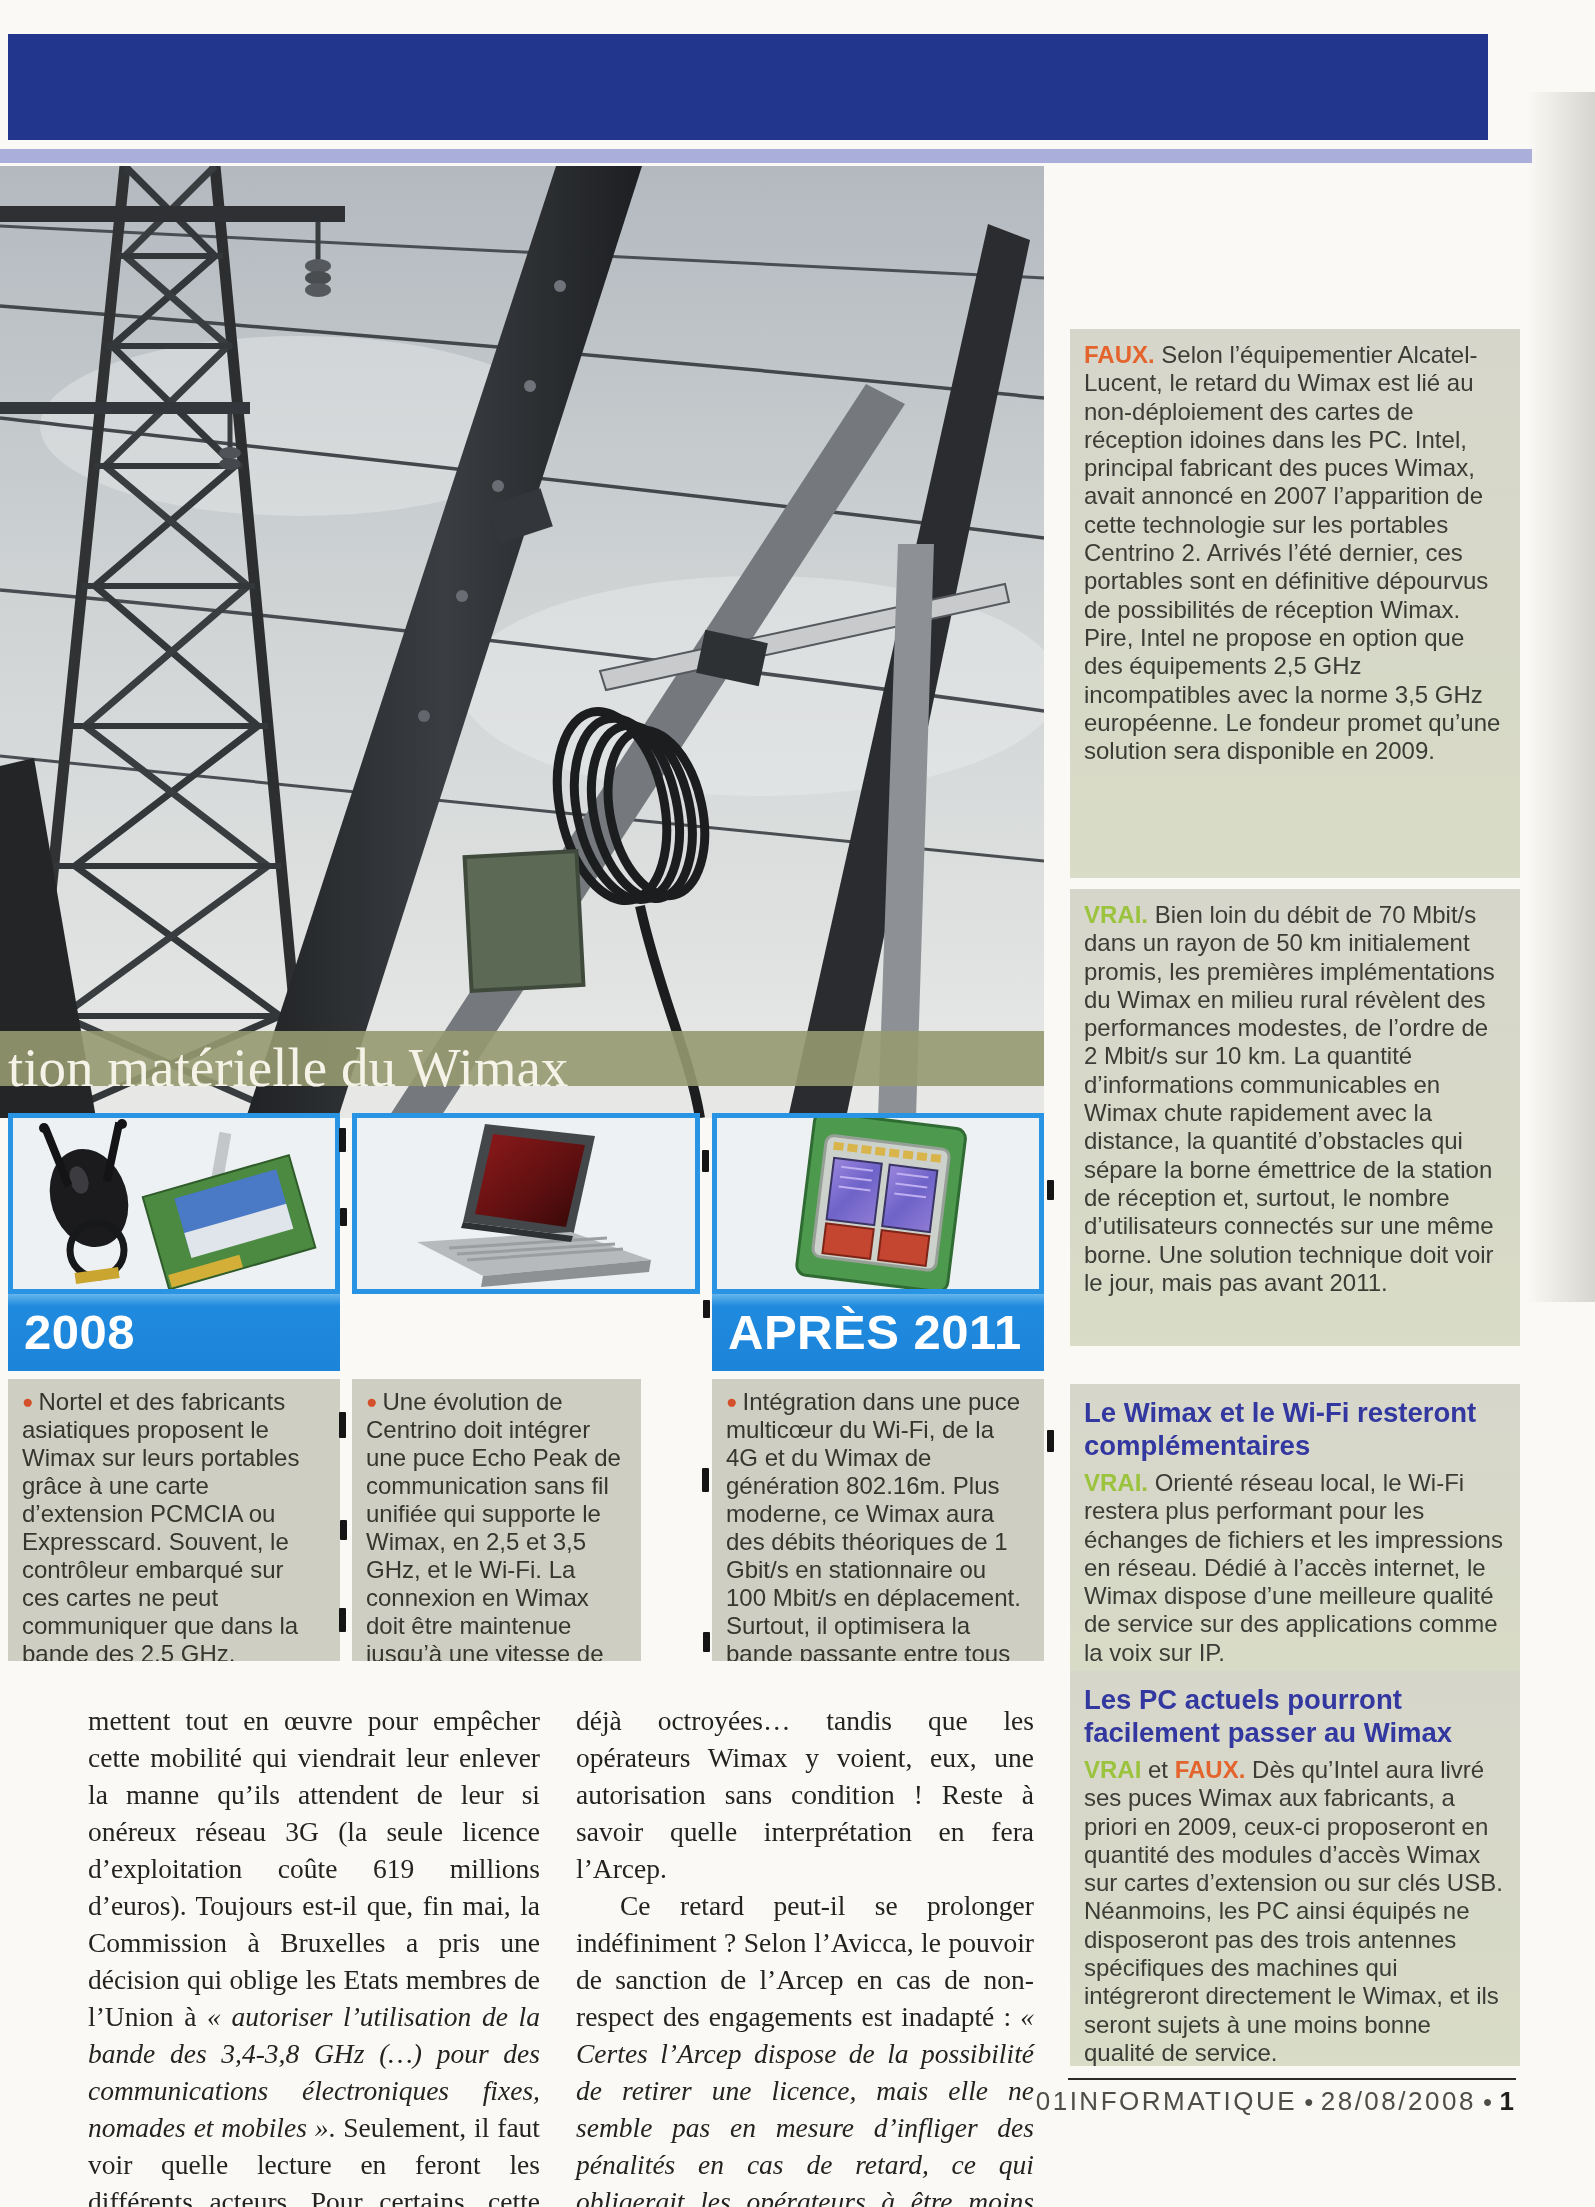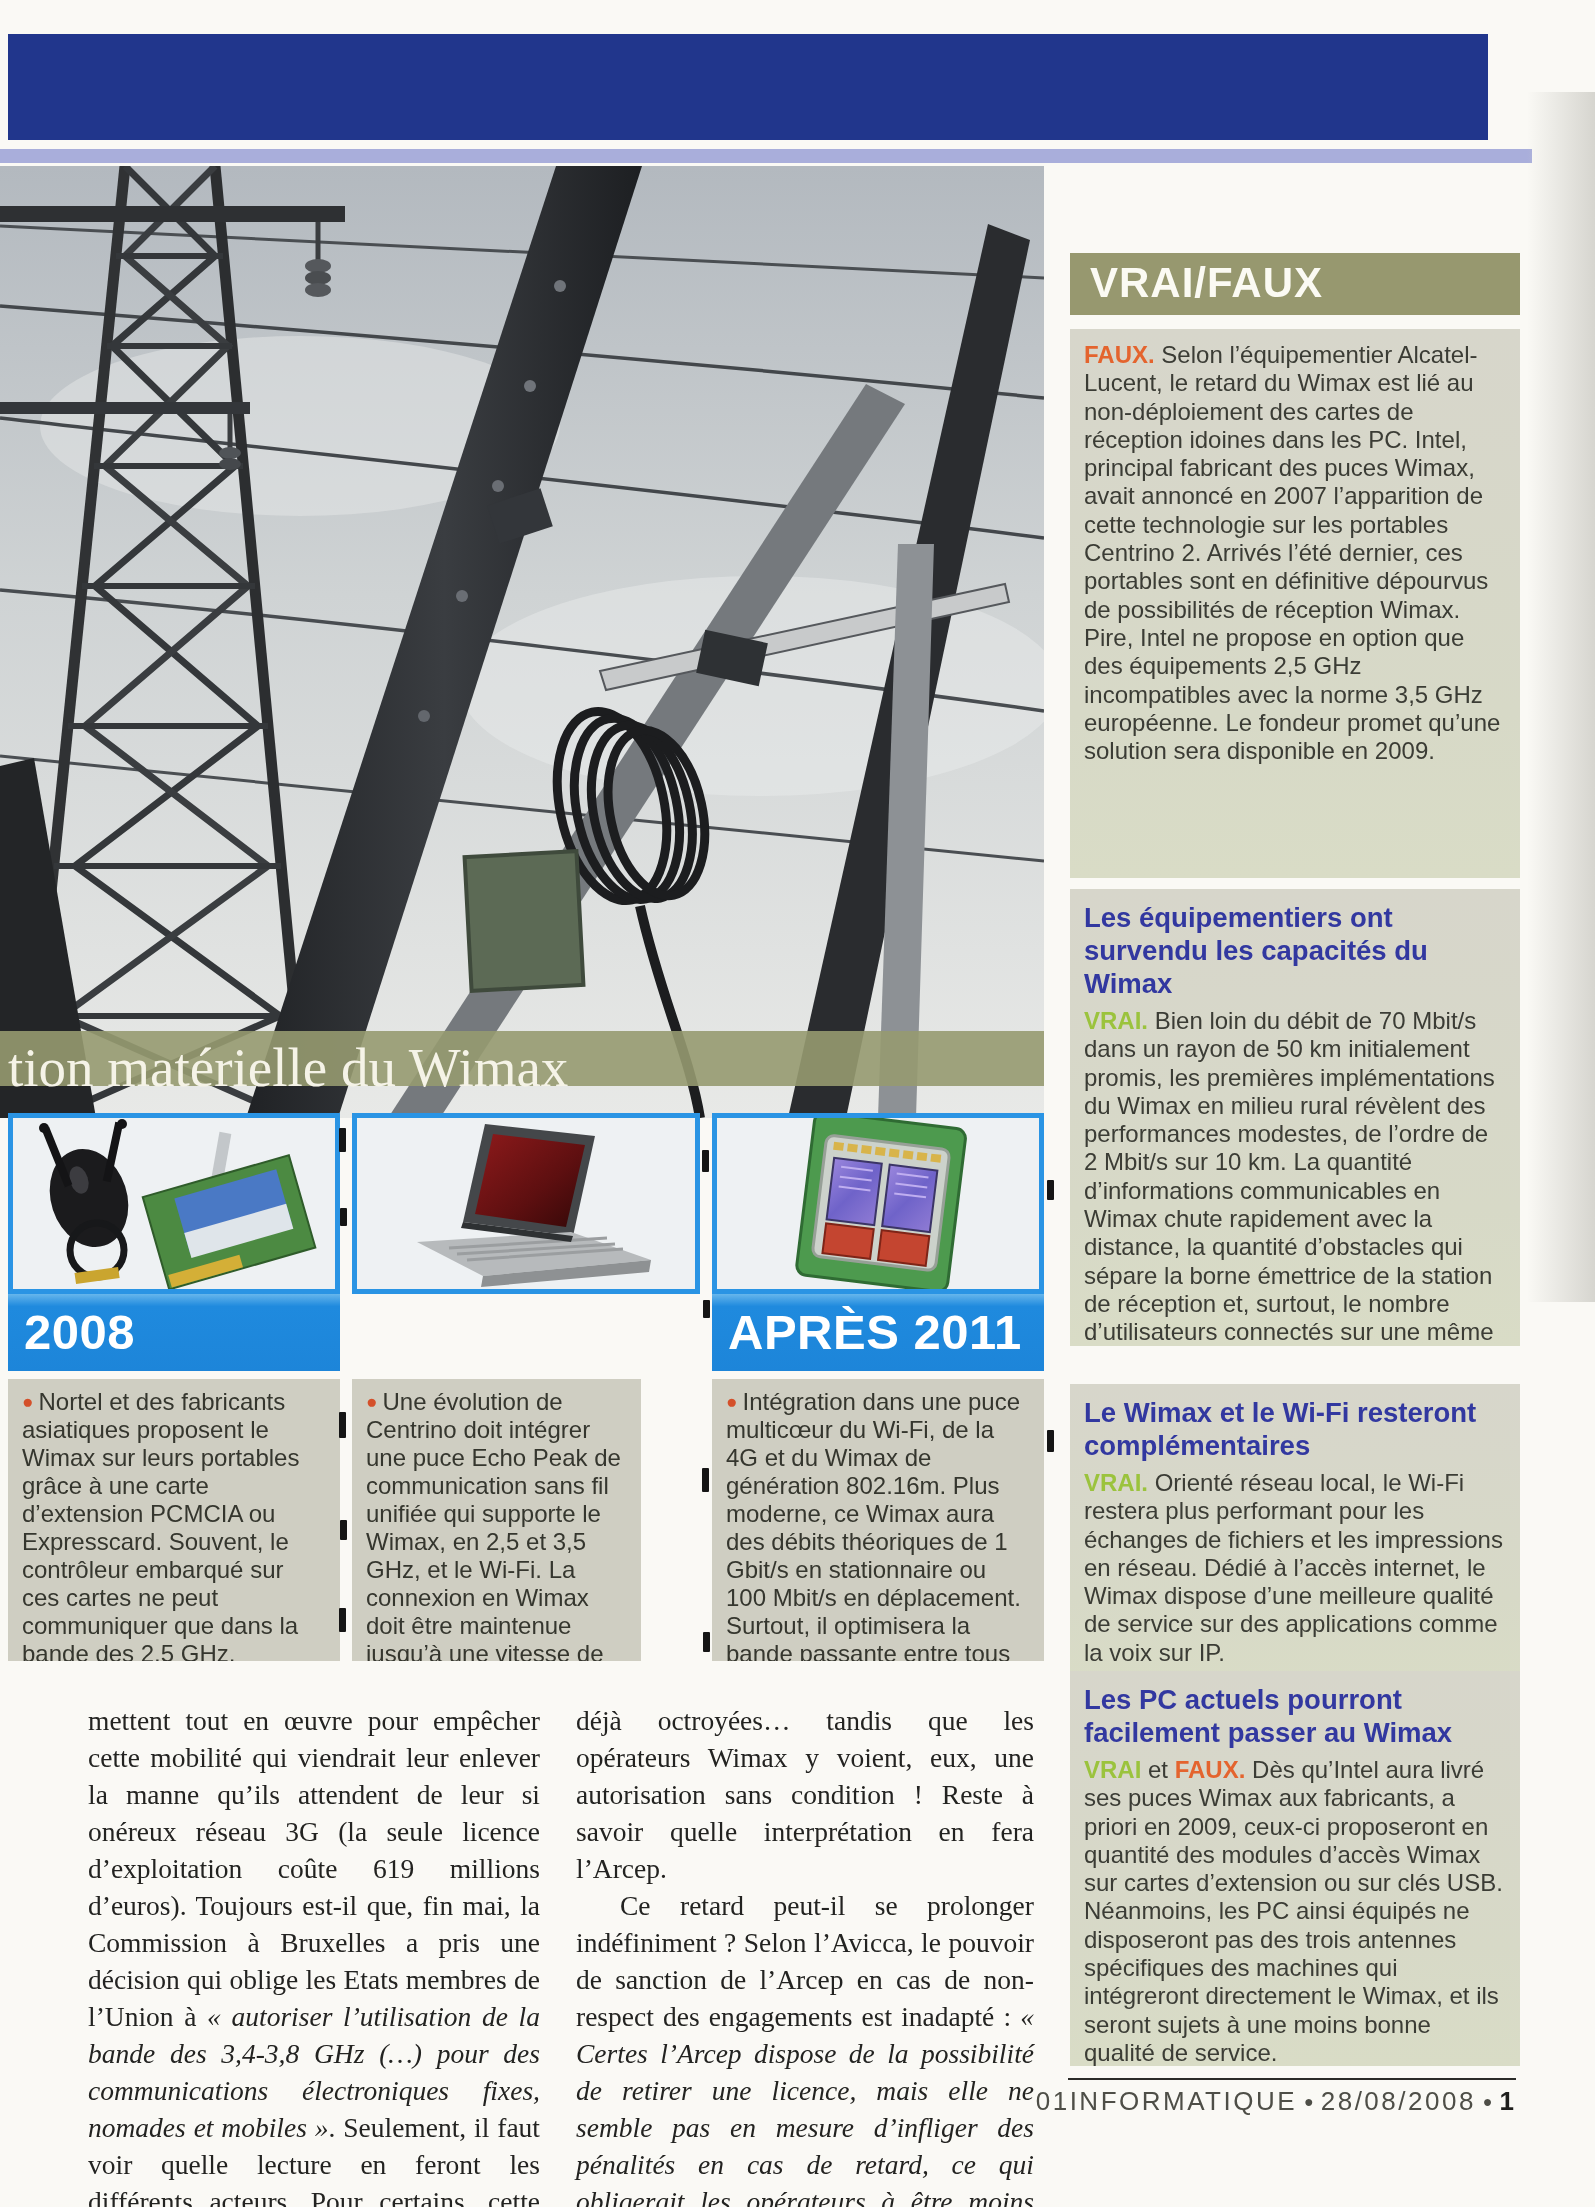--- a/index.html
+++ b/index.html
@@ -237,31 +237,27 @@
   <div class="dash" style="left:339px;top:1412px;height:26px;"></div>
   <div class="dash" style="left:340px;top:1520px;height:20px;"></div>
   <div class="dash" style="left:339px;top:1608px;height:24px;"></div>
   <div class="dash" style="left:702px;top:1150px;height:22px;"></div>
   <div class="dash" style="left:703px;top:1300px;height:18px;"></div>
   <div class="dash" style="left:702px;top:1468px;height:24px;"></div>
   <div class="dash" style="left:703px;top:1632px;height:20px;"></div>
   <div class="dash" style="left:1047px;top:1180px;height:20px;"></div>
   <div class="dash" style="left:1047px;top:1430px;height:22px;"></div>
 
-  <div class="sb-header">
-    <span>VRAI/FAUX</span>
-  </div>
 
   <div class="sb-block" style="top:329px;height:549px;">
     <p class="sb-body"><b class="verdict" data-vtype="faux">FAUX.</b><span></span><b class="verdict" data-vtype=""></b>
       <span>Selon l’équipementier Alcatel-Lucent, le retard du Wimax est lié au non-déploiement des cartes de réception idoines dans les PC. Intel, principal fabricant des puces Wimax, avait annoncé en 2007 l’apparition de cette technologie sur les portables Centrino 2. Arrivés l’été dernier, ces portables sont en définitive dépourvus de possibilités de réception Wimax. Pire, Intel ne propose en option que des équipements 2,5 GHz incompatibles avec la norme 3,5 GHz européenne. Le fondeur promet qu’une solution sera disponible en 2009.</span></p>
   </div>
 
   <div class="sb-block" style="top:889px;height:457px;">
-    <p class="sb-q">Les équipementiers ont survendu les capacités du Wimax</p>
     <p class="sb-body"><b class="verdict" data-vtype="vrai">VRAI.</b><span></span><b class="verdict" data-vtype=""></b>
       <span>Bien loin du débit de 70 Mbit/s dans un rayon de 50 km initialement promis, les premières implémentations du Wimax en milieu rural révèlent des performances modestes, de l’ordre de 2 Mbit/s sur 10 km. La quantité d’informations communicables en Wimax chute rapidement avec la distance, la quantité d’obstacles qui sépare la borne émettrice de la station de réception et, surtout, le nombre d’utilisateurs connectés sur une même borne. Une solution technique doit voir le jour, mais pas avant 2011.</span></p>
   </div>
 
   <div class="sb-block" style="top:1356px;height:305px;margin-top:28px;">
     <p class="sb-q">Le Wimax et le Wi-Fi resteront complémentaires</p>
     <p class="sb-body"><b class="verdict" data-vtype="vrai">VRAI.</b><span></span><b class="verdict" data-vtype=""></b>
       <span>Orienté réseau local, le Wi-Fi restera plus performant pour les échanges de fichiers et les impressions en réseau. Dédié à l’accès internet, le Wimax dispose d’une meilleure qualité de service sur des applications comme la voix sur IP.</span></p>
   </div>
 

